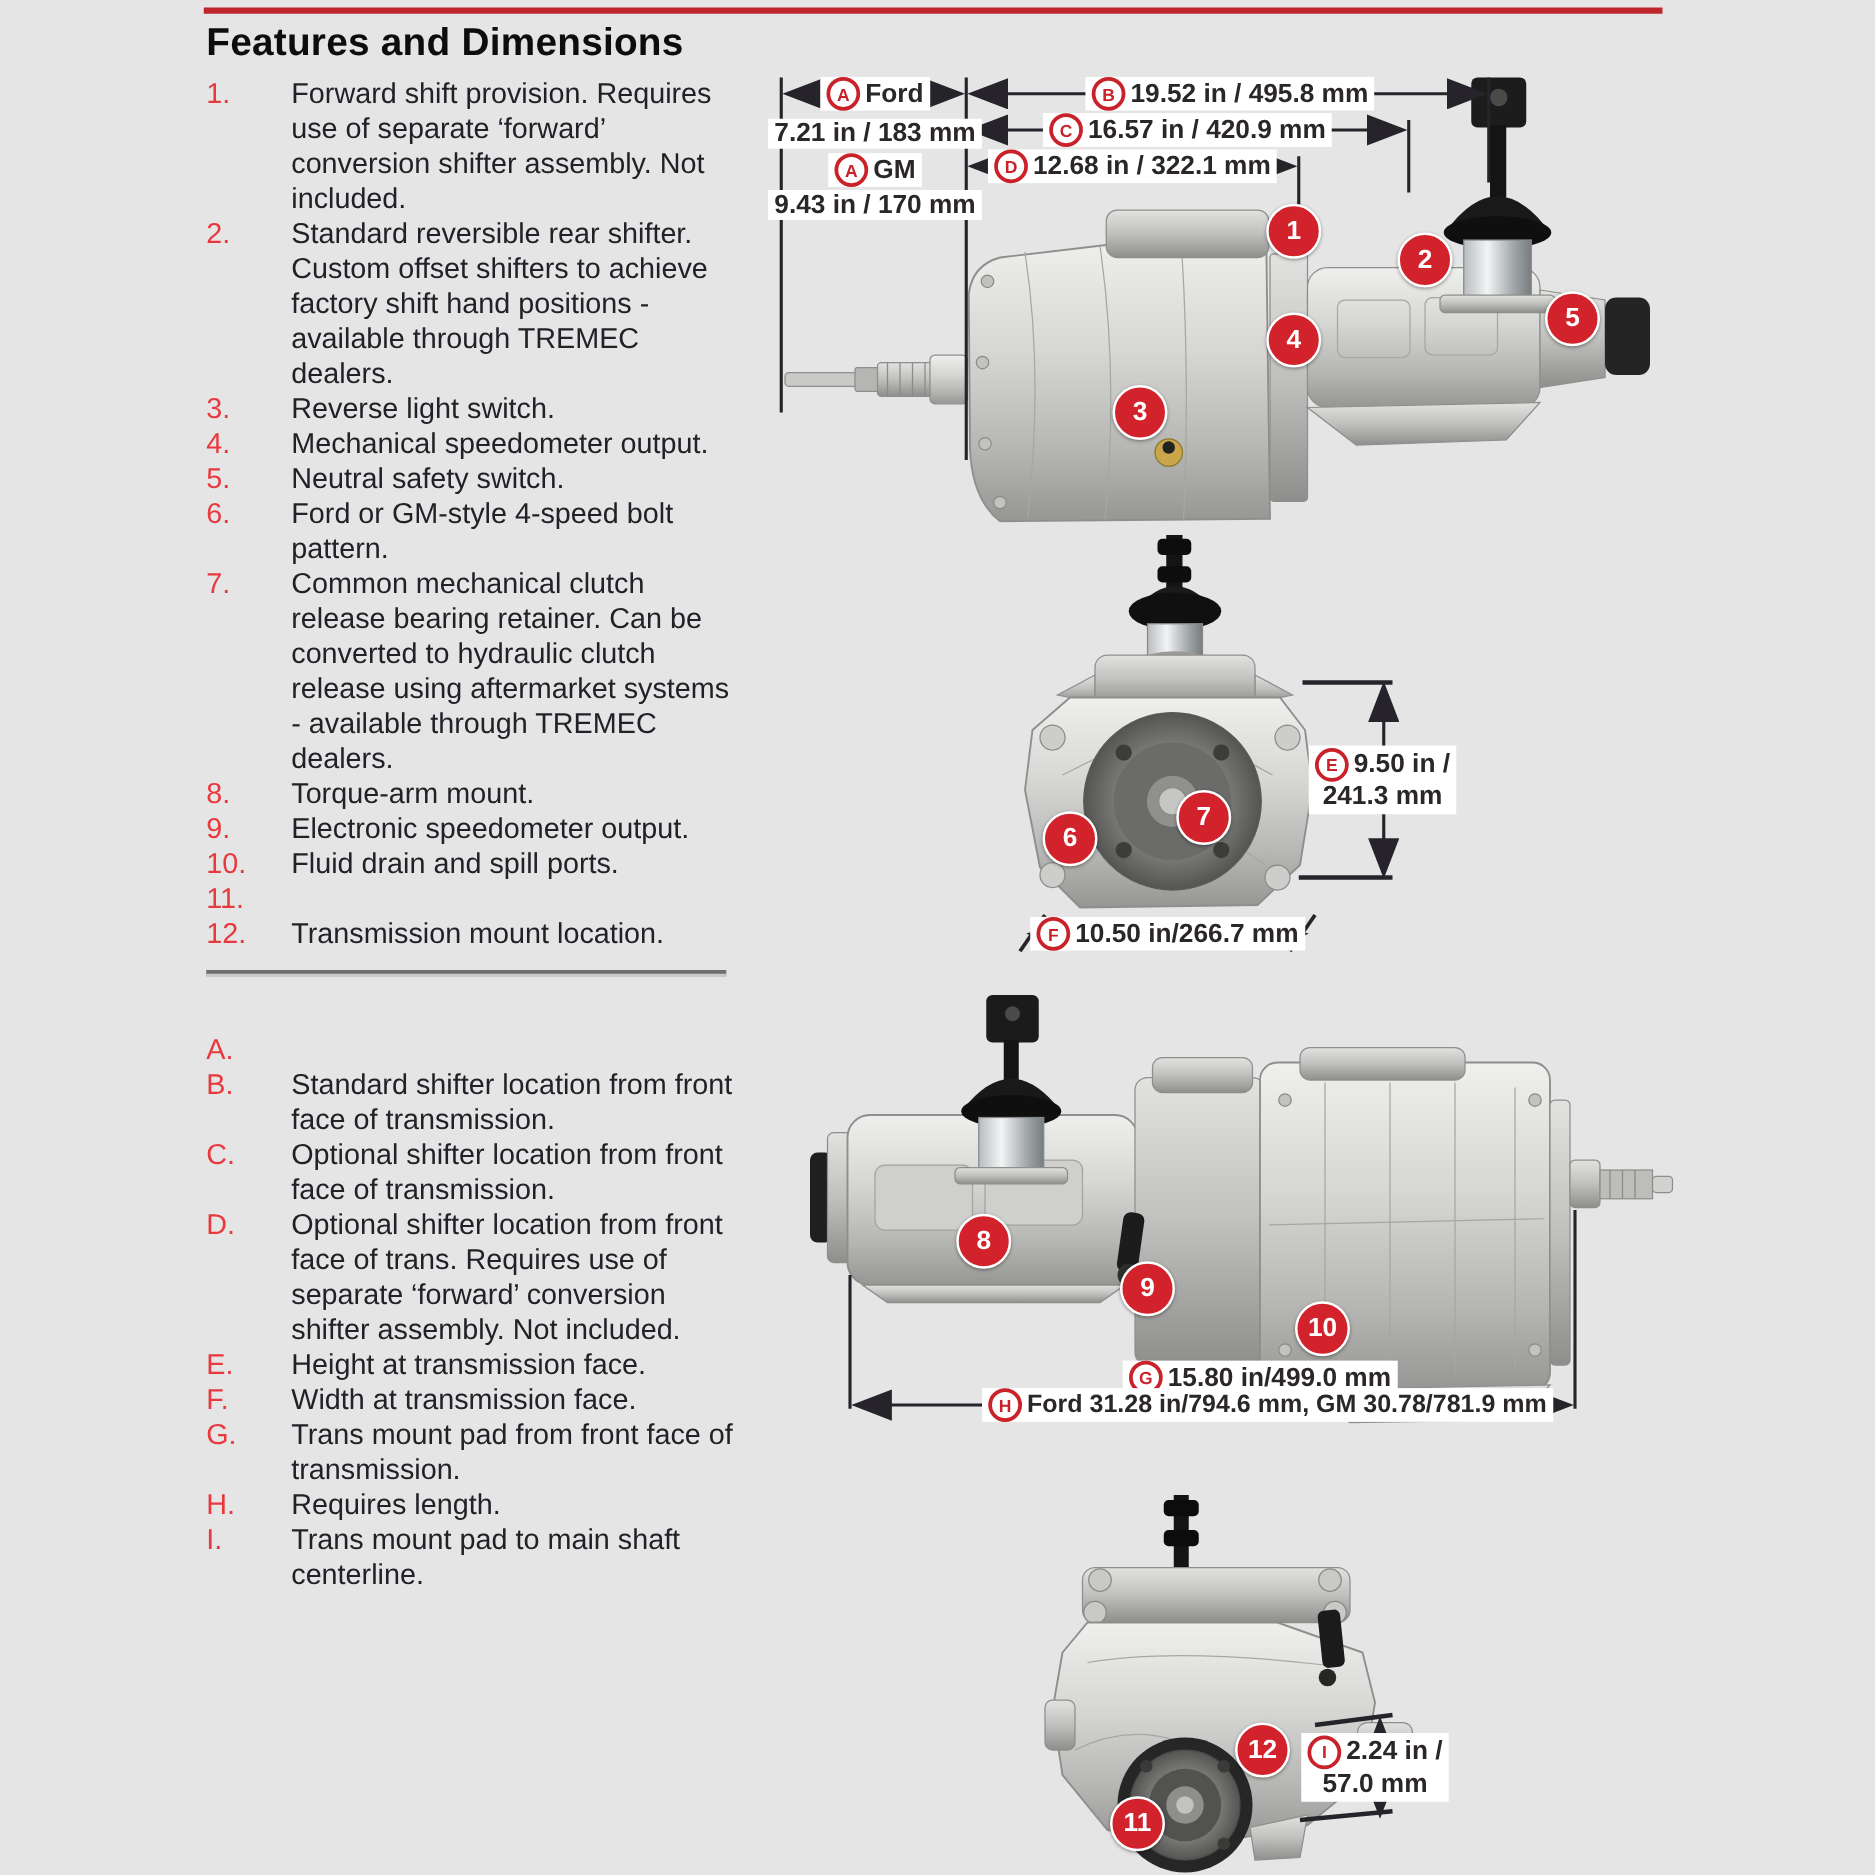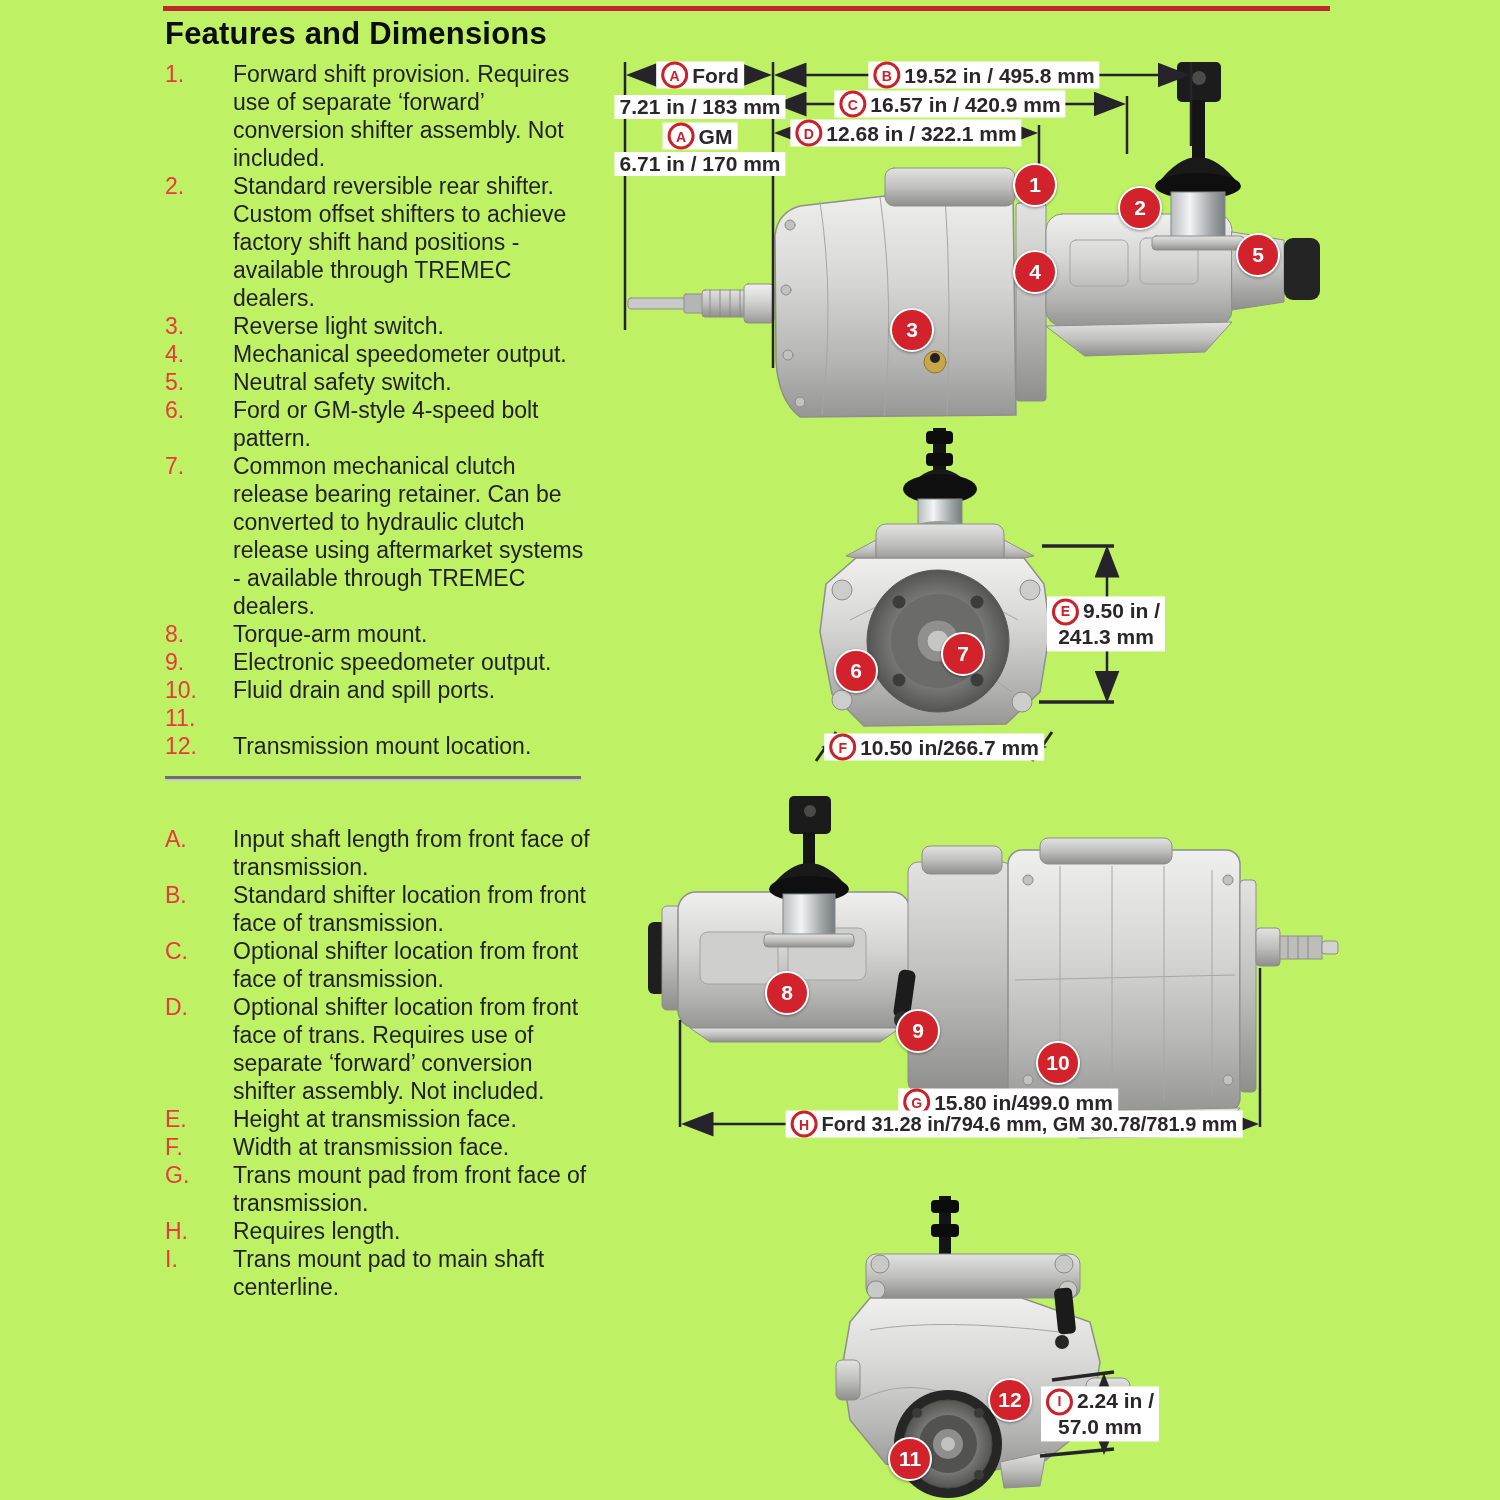--- a/index.html
+++ b/index.html
@@ -1,16 +1,16 @@
 <!DOCTYPE html>
 <html><head>
 <meta charset="utf-8">
 <style>
   html,body{margin:0;padding:0;background:#ffffff;}
-  .page{position:relative;width:1500px;height:1500px;background:#bef264;overflow:hidden;
+  .page{position:relative;width:1500px;height:1500px;background:#e5e5e5;overflow:hidden;
         font-family:"Liberation Sans",sans-serif;color:#232127;}
   .top-rule{position:absolute;left:163px;top:6px;width:1167px;height:5px;background:#c0272d;}
   .left-col{position:absolute;left:165px;top:16px;width:428px;}
   .page-title{font-size:31px;font-weight:bold;color:#0d0d0f;margin:0 0 8px 0;letter-spacing:.2px;}
   .lst{display:flex;flex-direction:column;}
   .row{display:flex;font-size:23px;line-height:28px;}
   .mk{flex:none;width:44px;color:#e8393f;}
   .tx{width:381px;color:#232127;margin-left:24px;}
   .divider{width:416px;height:3px;background:#6f6f6f;border-bottom:2px solid #c9c9c9;margin:16px 0 44px 0;}
   
@@ -90,21 +90,20 @@
           <span class="mk">12.</span>
           <span class="tx">Transmission mount location.</span>
         </div>
     </div>
 
     <div class="divider"></div>
 
     <div class="lst">
       <div class="row">
           <span class="mk">A.</span>
-          <span class="tx">Input shaft length from front face of transmission.</span>
         </div>
       <div class="row">
           <span class="mk">B.</span>
           <span class="tx">Standard shifter location from front face of transmission.</span>
         </div>
       <div class="row">
           <span class="mk">C.</span>
           <span class="tx">Optional shifter location from front face of transmission.</span>
         </div>
       <div class="row">
@@ -324,21 +323,21 @@
 
   <div class="dim" style="left:700px;top:75px;">
     <span class="ring">A</span>
     <span>Ford</span>
   </div>
   <div class="dim" style="left:700px;top:107px;">7.21 in / 183 mm</div>
   <div class="dim" style="left:700px;top:136px;">
     <span class="ring">A</span>
     <span>GM</span>
   </div>
-  <div class="dim" style="left:700px;top:164px;">6.71 in / 170 mm</div>
+  <div class="dim" style="left:700px;top:164px;">9.43 in / 170 mm</div>
 
   <div class="dim" style="left:984px;top:75px;">
     <span class="ring">B</span>
     <span>19.52 in / 495.8 mm</span>
   </div>
   <div class="dim" style="left:950px;top:104px;">
     <span class="ring">C</span>
     <span>16.57 in / 420.9 mm</span>
   </div>
   <div class="dim" style="left:906px;top:133px;">

